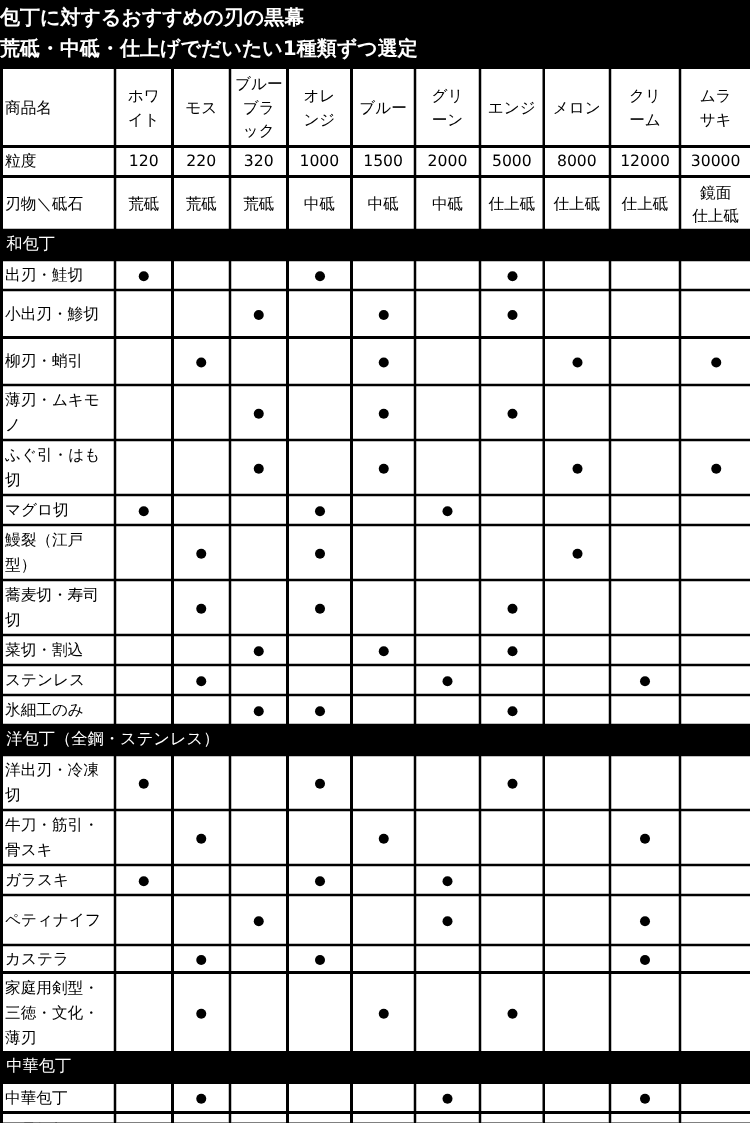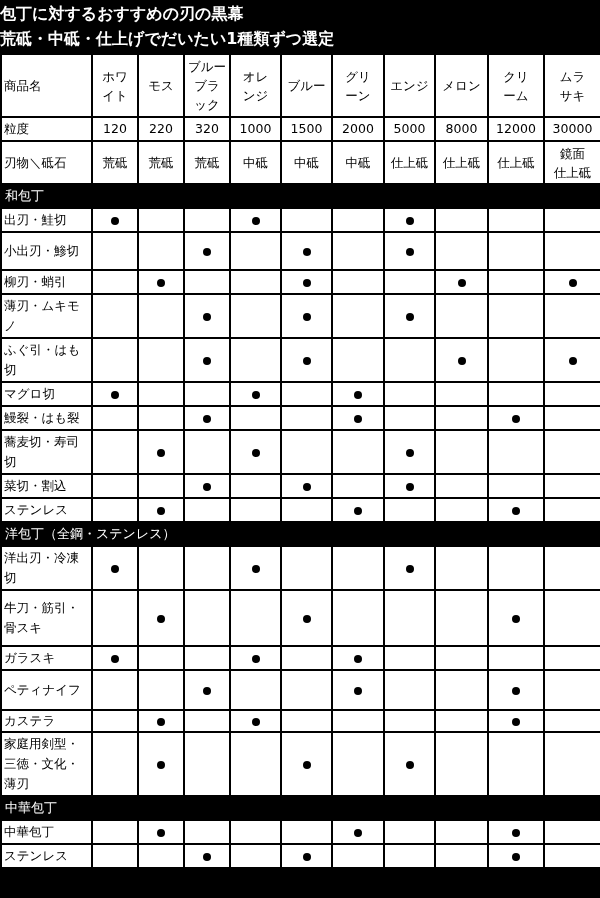--- a/index.html
+++ b/index.html
@@ -150,21 +150,21 @@
         <td></td>
         <td><span class="dot"></span></td>
         <td></td>
         <td><span class="dot"></span></td>
         <td></td>
         <td><span class="dot"></span></td>
         <td></td>
         <td></td>
         <td></td>
       </tr>
-      <tr style="height: 24px; margin-top: 18px;">
+      <tr style="height: 38px; margin-top: 18px;">
         <td class="name">
           <div>柳刃・蛸引</div>
         </td>
         <td></td>
         <td><span class="dot"></span></td>
         <td></td>
         <td></td>
         <td><span class="dot"></span></td>
         <td></td>
         <td></td>
@@ -212,33 +212,34 @@
         <td></td>
         <td></td>
         <td><span class="dot"></span></td>
         <td></td>
         <td><span class="dot"></span></td>
         <td></td>
         <td></td>
         <td></td>
         <td></td>
       </tr>
-      <tr style="height: 24px;">
-        <td class="name">
-          <div>鰻裂・はも裂</div>
-        </td>
-        <td></td>
-        <td></td>
-        <td><span class="dot"></span></td>
-        <td></td>
-        <td></td>
-        <td><span class="dot"></span></td>
-        <td></td>
-        <td></td>
-        <td><span class="dot"></span></td>
+      <tr style="height: 44px;">
+        <td class="name">
+          <div>鰻裂（江戸</div>
+          <div>型）</div>
+        </td>
+        <td></td>
+        <td><span class="dot"></span></td>
+        <td></td>
+        <td><span class="dot"></span></td>
+        <td></td>
+        <td></td>
+        <td></td>
+        <td><span class="dot"></span></td>
+        <td></td>
         <td></td>
       </tr>
       <tr style="height: 44px;">
         <td class="name">
           <div>蕎麦切・寿司</div>
           <div>切</div>
         </td>
         <td></td>
         <td><span class="dot"></span></td>
         <td></td>
@@ -273,40 +274,55 @@
         <td><span class="dot"></span></td>
         <td></td>
         <td></td>
         <td></td>
         <td><span class="dot"></span></td>
         <td></td>
         <td></td>
         <td><span class="dot"></span></td>
         <td></td>
       </tr>
+      <tr style="height: 24px;">
+        <td class="name">
+          <div>氷細工のみ</div>
+        </td>
+        <td></td>
+        <td></td>
+        <td><span class="dot"></span></td>
+        <td><span class="dot"></span></td>
+        <td></td>
+        <td></td>
+        <td><span class="dot"></span></td>
+        <td></td>
+        <td></td>
+        <td></td>
+      </tr>
       <tr class="section" style="height: 24px;">
         <td colspan="11">洋包丁（全鋼・ステンレス）</td>
       </tr>
       <tr style="height: 44px; margin-left: 37px;">
         <td class="name">
           <div>洋出刃・冷凍</div>
           <div>切</div>
         </td>
         <td><span class="dot"></span></td>
         <td></td>
         <td></td>
         <td><span class="dot"></span></td>
         <td></td>
         <td></td>
         <td><span class="dot"></span></td>
         <td></td>
         <td></td>
         <td></td>
       </tr>
-      <tr style="height: 56px;">
+      <tr style="height: 44px;">
         <td class="name">
           <div>牛刀・筋引・</div>
           <div>骨スキ</div>
         </td>
         <td></td>
         <td><span class="dot"></span></td>
         <td></td>
         <td></td>
         <td><span class="dot"></span></td>
         <td></td>

